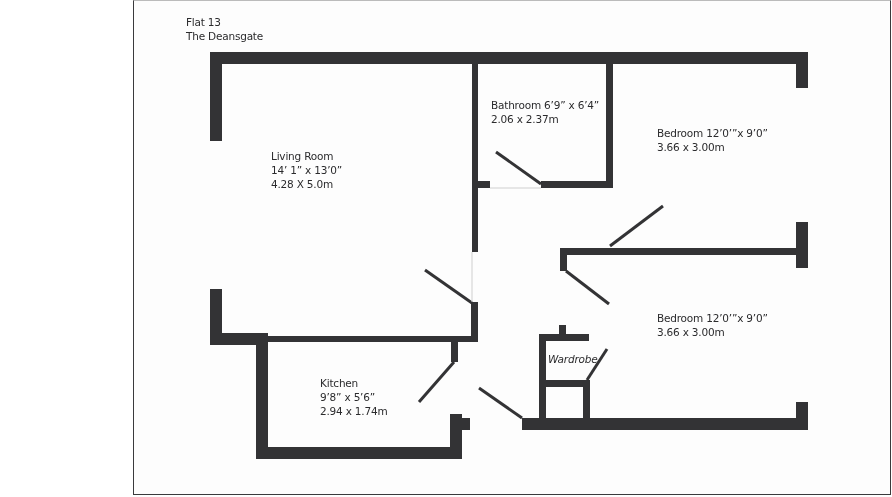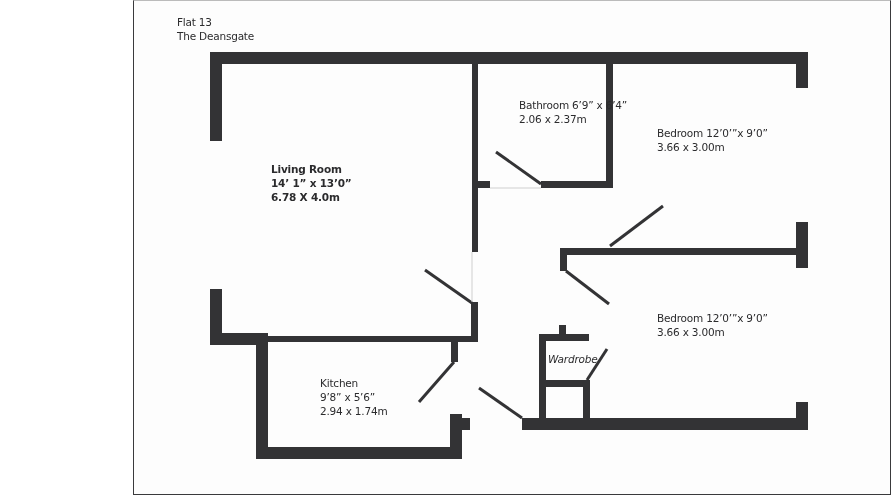--- a/index.html
+++ b/index.html
@@ -75,32 +75,32 @@
     <line x1="479" y1="388" x2="522" y2="418"></line>
 
     <line x1="607" y1="349" x2="587" y2="380"></line>
   </g>
   <g stroke="#cfcfcf" stroke-width="1">
     <line x1="490" y1="188" x2="541" y2="188"></line>
     <line x1="472" y1="252" x2="472" y2="302"></line>
   </g>
 </svg>
 
-<div class="label" style="left:177px; top:15px;">
+<div class="label" style="left:186px; top:15px;">
   <span>Flat 13</span>
   <span>The Deansgate</span>
 </div>
 
-<div class="label" style="left:271px; top:162px;font-weight:bold;">
+<div class="label" style="left:271px; top:149px;">
   <span>Living Room</span>
   <span>14’ 1” x 13’0”</span>
-  <span>6.78 X 4.0m</span>
+  <span>4.28 X 5.0m</span>
 </div>
 
-<div class="label" style="left:491px; top:98px;margin-left:28px;">
+<div class="label" style="left:491px; top:98px;">
   <span>Bathroom 6’9” x 6’4”</span>
   <span>2.06 x 2.37m</span>
 </div>
 
 <div class="label" style="left:657px; top:126px;">
   <span>Bedroom  12’0’”x 9’0”</span>
   <span>3.66 x 3.00m</span>
 </div>
 
 <div class="label" style="left:657px; top:311px;">

